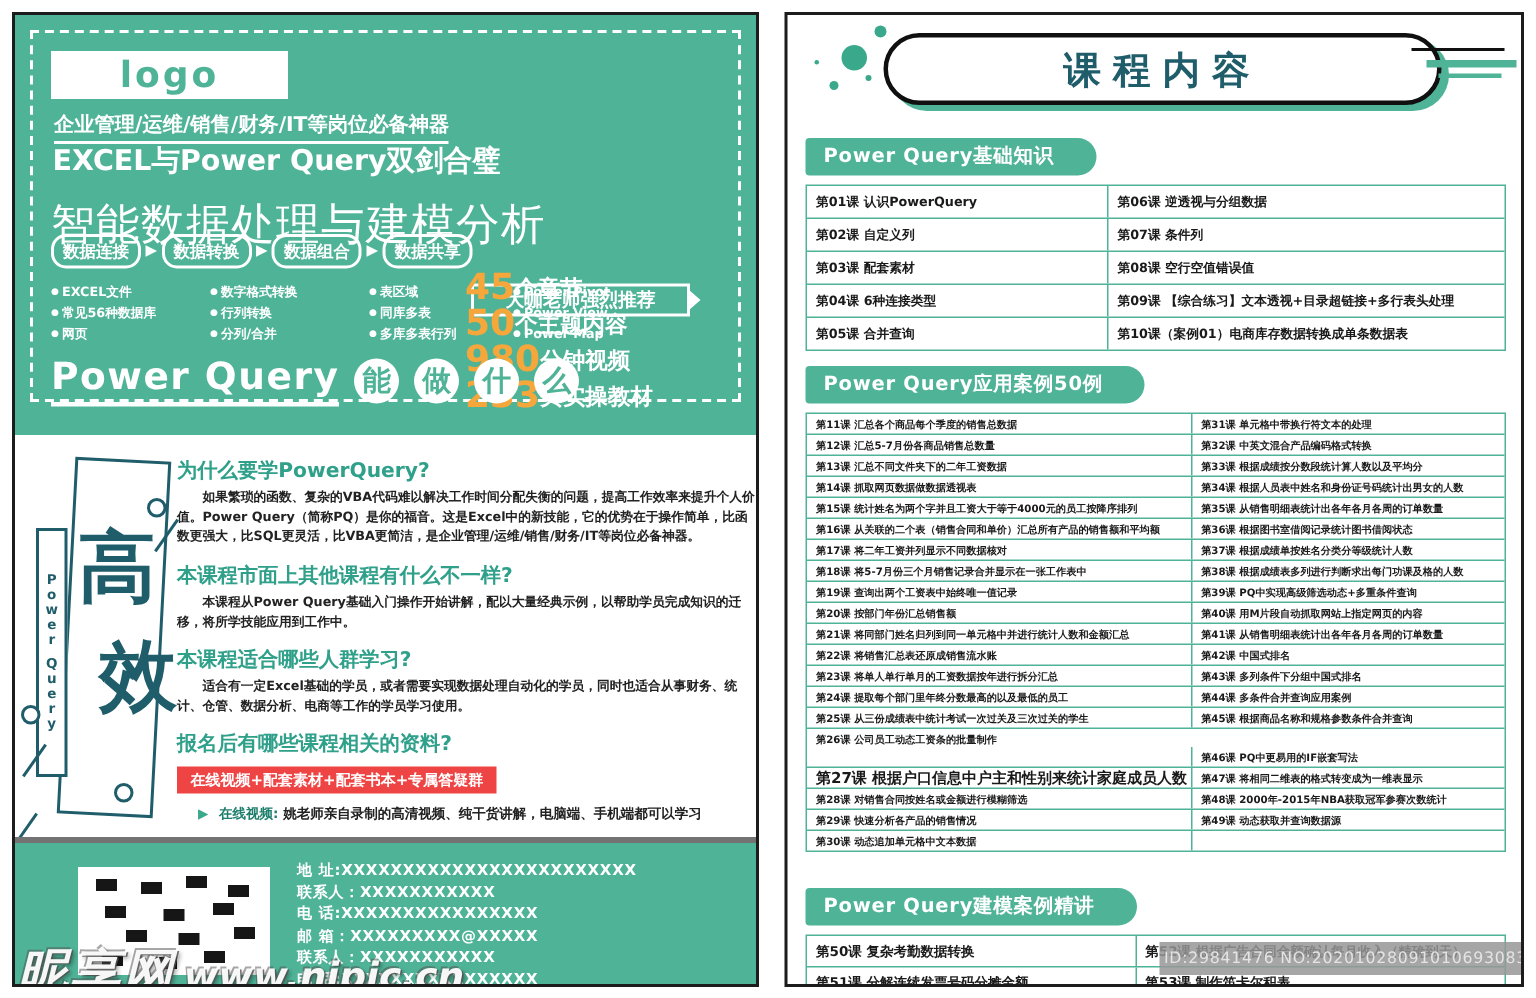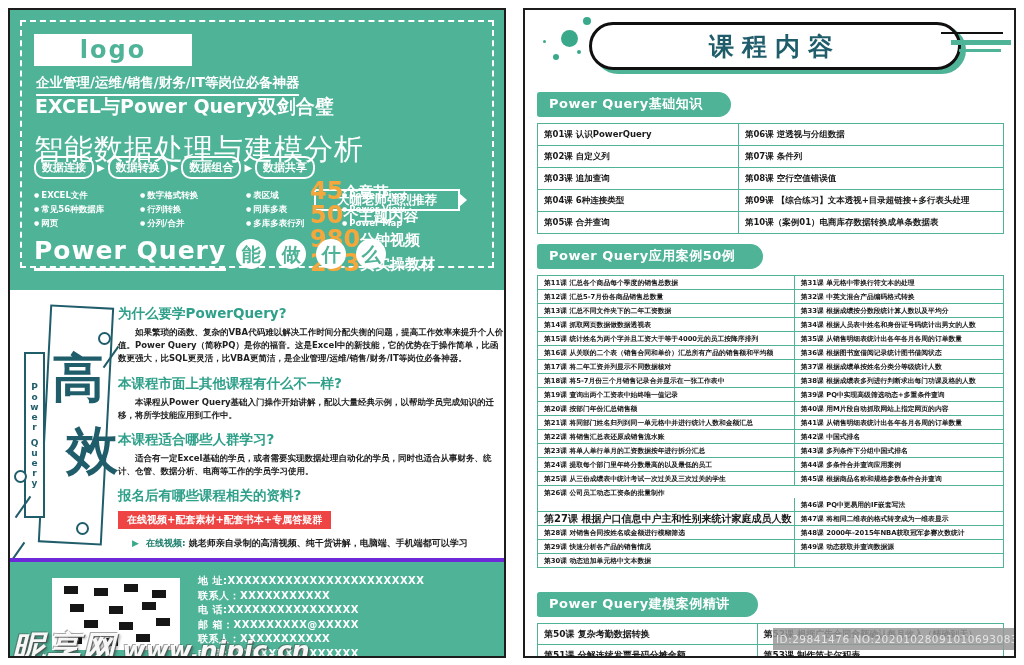--- a/index.html
+++ b/index.html
@@ -49,21 +49,21 @@
   
   .faq { position:absolute; left:108px; top:286px; width:386px; }
   .faq h3 { color:#2fa08a; font-size:13.5px; font-weight:bold; margin:9px 0 3px 0; }
   .faq p { font-size:8.5px; color:#222; line-height:1.55; text-indent:2em; font-weight:bold; }
   .mat-badge { display:inline-block; background:#ef4444; color:#fff; font-size:10px; font-weight:bold; padding:2px 9px; margin:2px 0 4px 0; }
   .mat-line { font-size:9px; color:#222; line-height:21px; padding-left:14px; white-space:nowrap; font-weight:bold; }
   .mat-line .tri { color:#3aa98b; font-size:9px; margin-right:4px; }
   .mat-line .lbl { color:#1f7f6d; font-weight:bold; }
 
   
-  .lp-footer { position:absolute; left:0; top:548px; width:100%; height:102px; background:#4fb397; border-top:4px solid #6d28d9; }
+  .lp-footer { position:absolute; left:0; top:548px; width:100%; height:102px; background:#4fb397; border-top:4px solid #737373; }
   .qr-box { position:absolute; left:42px; top:16px; width:128px; height:72px; background:#fff; }
   .qr-noise { position:absolute; left:12px; top:8px; width:14px; height:8px; background:#161616;
     box-shadow:30px 2px 0 #161616,60px -2px 0 #161616,88px 4px 0 #161616,6px 18px 0 #161616,45px 20px 0 #161616,78px 16px 0 #161616,20px 34px 0 #161616,55px 36px 0 #161616,92px 32px 0 #161616,4px 50px 0 #161616,40px 52px 0 #161616,72px 48px 0 #161616; }
   .contacts { position:absolute; left:188px; top:12px; }
   .contact-line { color:#fff; font-size:10px; font-weight:bold; line-height:14.5px; letter-spacing:.5px; white-space:nowrap; }
 
   .wm-site { position:absolute; left:2px; top:616px; color:rgba(255,255,255,.95); font-weight:bold; font-style:italic;
     text-shadow:1px 1px 0 rgba(80,80,80,.8),-1px -1px 0 rgba(80,80,80,.5),2px 2px 3px rgba(0,0,0,.35); white-space:nowrap; z-index:9; }
   .wm-site .cn { font-size:33px; letter-spacing:2px; }
   .wm-site .en { font-size:25px; }
@@ -223,21 +223,21 @@
         <div><div class="sec-label">Power  Query基础知识</div><div class="course-table">
             <div class="ct-row">
               <div class="ct-cell c1" style="width: 43%; height: 21px; font-size: 8.5px;">第01课 认识PowerQuery</div>
               <div class="ct-cell c2" style="width: 57%; height: 21px; font-size: 8.5px;">第06课 逆透视与分组数据</div>
             </div>
             <div class="ct-row">
               <div class="ct-cell c1" style="width: 43%; height: 21px; font-size: 8.5px;">第02课 自定义列</div>
               <div class="ct-cell c2" style="width: 57%; height: 21px; font-size: 8.5px;">第07课 条件列</div>
             </div>
             <div class="ct-row">
-              <div class="ct-cell c1" style="width: 43%; height: 21px; font-size: 8.5px;">第03课 追加查询</div>
+              <div class="ct-cell c1" style="width: 43%; height: 21px; font-size: 8.5px;">第03课 配套素材</div>
               <div class="ct-cell c2" style="width: 57%; height: 21px; font-size: 8.5px;">第08课 空行空值错误值</div>
             </div>
             <div class="ct-row">
               <div class="ct-cell c1" style="width: 43%; height: 21px; font-size: 8.5px;">第04课 6种连接类型</div>
               <div class="ct-cell c2" style="width: 57%; height: 21px; font-size: 8.5px;">第09课 【综合练习】文本透视+目录超链接+多行表头处理</div>
             </div>
             <div class="ct-row">
               <div class="ct-cell c1" style="width: 43%; height: 21px; font-size: 8.5px;">第05课 合并查询</div>
               <div class="ct-cell c2" style="width: 57%; height: 21px; font-size: 8.5px;">第10课（案例01）电商库存数据转换成单条数据表</div>
             </div>

